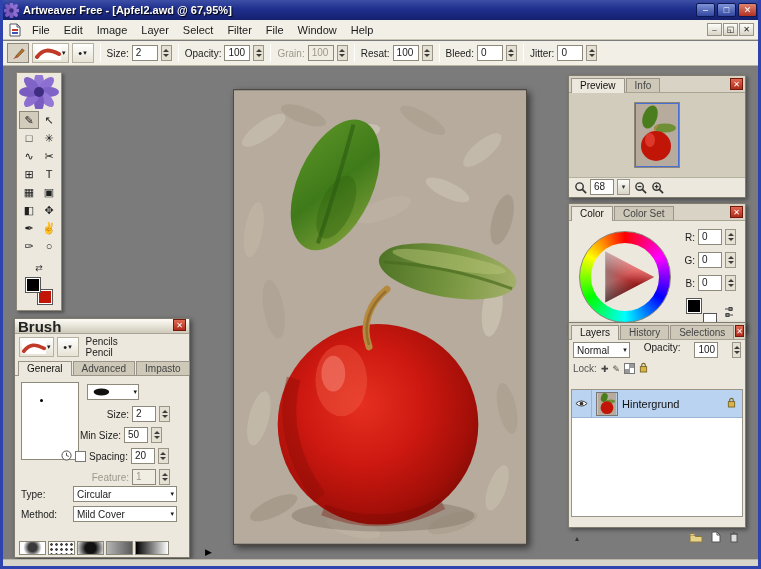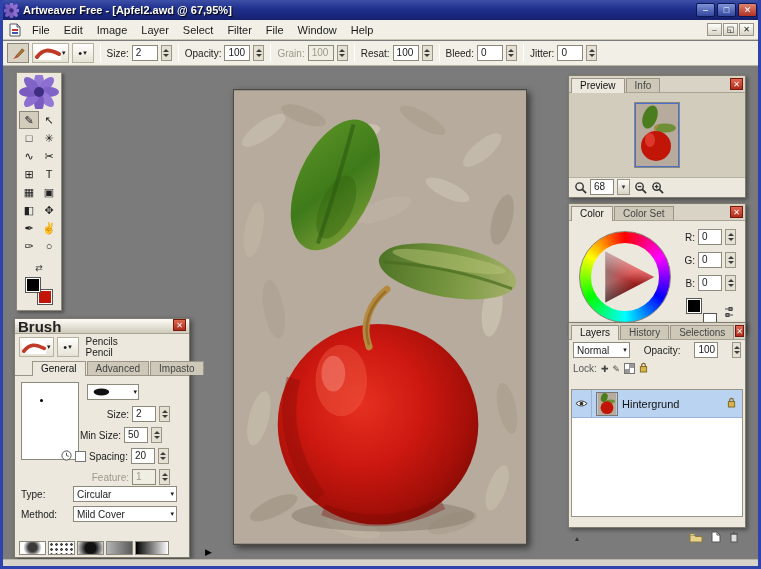--- a/index.html
+++ b/index.html
@@ -70,40 +70,40 @@
   .tri{position:absolute;left:17px;top:17px;width:58px;height:58px;clip-path:polygon(16% 6%,16% 94%,100% 50%);background:linear-gradient(205deg,#fff,rgba(255,255,255,0) 52%),linear-gradient(335deg,#000,rgba(0,0,0,0) 52%),linear-gradient(90deg,#8a8a8a,#f00)}
   .channels{position:absolute;left:112px;top:8px;display:flex;flex-direction:column;gap:7px}
   .chrow{display:flex;align-items:center;gap:3px;font-size:10px}
   .chrow label{width:14px;text-align:right}
   .colswatches{position:absolute;left:118px;top:78px;width:30px;height:28px}
   .colswatches .fg{position:absolute;left:0;top:0;width:14px;height:14px;background:#000;border:1px solid #fff;outline:1px solid #555;z-index:2}
   .colswatches .bg{position:absolute;right:0;bottom:0;width:14px;height:14px;background:#fff;border:1px solid #555}
   .sliders-ico{position:absolute;left:154px;top:84px}
   
   #p-layers{top:256px;height:206px}
-  .lrow1{display:flex;align-items:center;gap:14px;padding:2px 4px;height:20px}
+  .lrow1{display:flex;align-items:flex-start;gap:14px;padding:2px 4px;height:20px}
   .sel-dd{display:flex;align-items:center;width:76px;height:16px;background:#fff;border:1px solid #8d897b;font-size:10px;padding-left:3px}
   .sel-dd .da{margin-left:auto}
   .lrow2{display:flex;align-items:center;gap:4px;padding:0 4px;height:17px;font-size:10px;color:#555}
   .lockico{font-size:9px;color:#444}
   .layerlist{height:128px;margin:12px 2px;background:#fff;border:1px solid #9a9588;overflow:hidden}
   .layer-row{display:flex;align-items:center;height:28px;background:#b9d3f0;border-bottom:1px solid #9ab4d8}
   .eyecell{width:20px;height:28px;display:flex;align-items:center;justify-content:center;border-right:1px solid #9ab4d8}
   .lthumb{width:22px;height:24px;border:1px solid #777;margin:0 4px}
   .lname{font-size:11px;color:#111}
   .llock{margin-left:auto;margin-right:6px}
   .lfoot{display:flex;align-items:center;height:18px;padding:0 6px;gap:8px}
   .lfoot .right{margin-left:auto;display:flex;gap:8px;align-items:center}
   
   .bdialog{position:absolute;left:11px;top:252px;width:176px;height:240px;background:#ece8dd;border:1px solid #7f7b6d;box-shadow:2px 2px 5px rgba(0,0,0,.45)}
   .bd-title{height:15px;background:linear-gradient(#fdfcf6,#cfcaba);display:flex;align-items:center;padding:0 3px;border-bottom:1px solid #a8a494}
   .bd-title span.t{font-size:15px;font-weight:bold;color:#222}
   .bd-row{display:flex;align-items:center;gap:3px;padding:3px 4px;height:26px}
   .bd-preset{display:flex;flex-direction:column;font-size:10px;line-height:11px;margin-left:4px}
-  .bd-tabs{display:flex;align-items:flex-end;padding:0 17px;border-bottom:1px solid #9a9588;height:16px}
+  .bd-tabs{display:flex;align-items:flex-end;padding:0 3px;border-bottom:1px solid #9a9588;height:16px}
   .bd-body{position:relative;height:150px}
   .stroke-prev{position:absolute;left:6px;top:6px;width:58px;height:78px;background:#fff;border:1px solid #8d897b}
   .stroke-prev i{position:absolute;left:18px;top:16px;width:3px;height:3px;background:#000;border-radius:50%}
   .brow{position:absolute;display:flex;align-items:center;gap:3px;font-size:10px}
   .brow label{display:inline-block;text-align:right}
   .bd-selects{position:absolute;left:0;top:108px;width:100%}
   .srow{display:flex;align-items:center;gap:4px;padding:2px 6px;font-size:10px}
   .srow label{width:48px;text-align:left}
   .srow .sel-dd{width:104px}
   .bd-swatches{position:absolute;left:0;bottom:2px;width:100%;display:flex;gap:2px;padding:0 4px;align-items:center}

